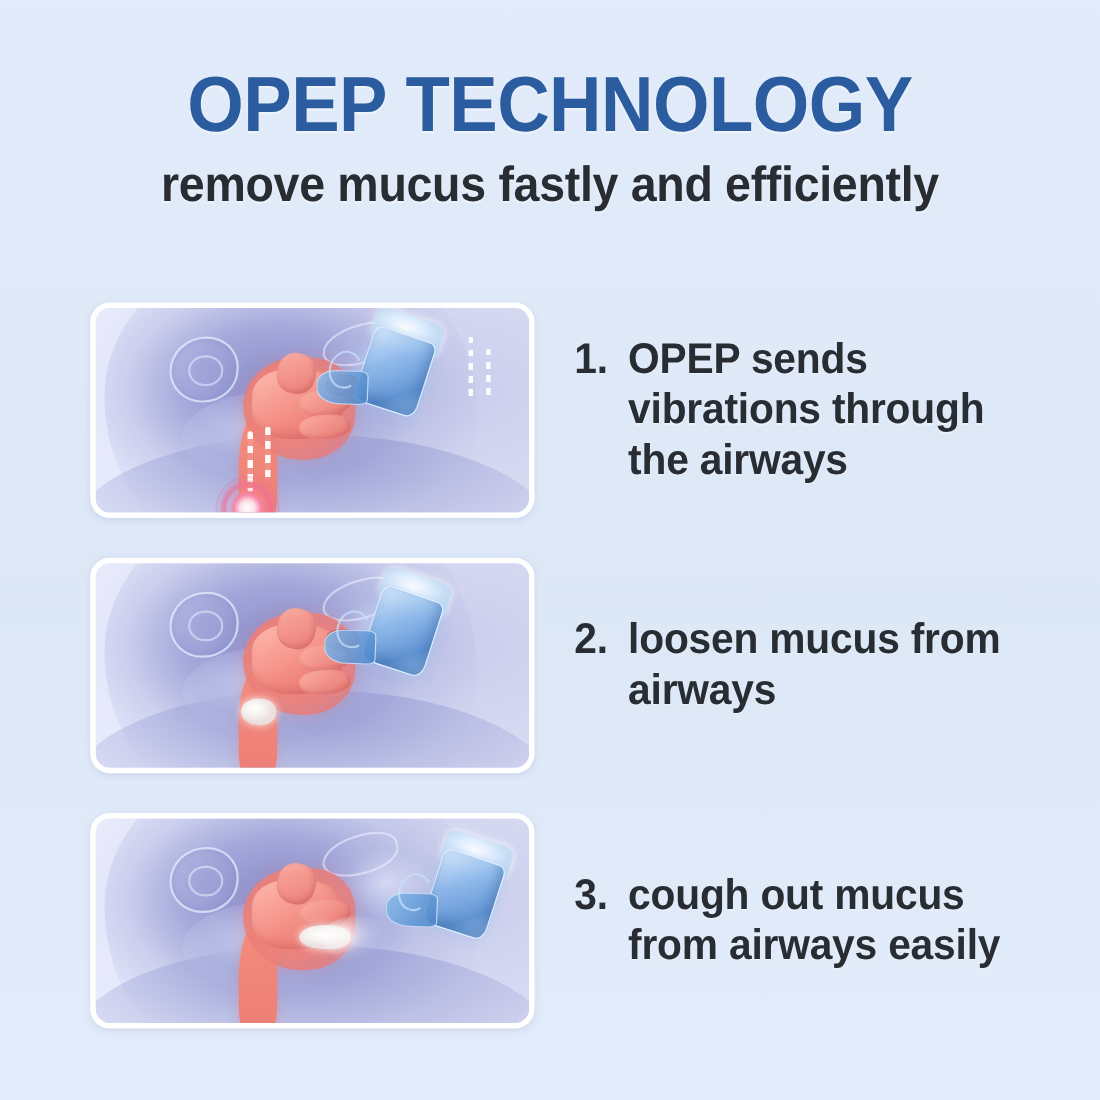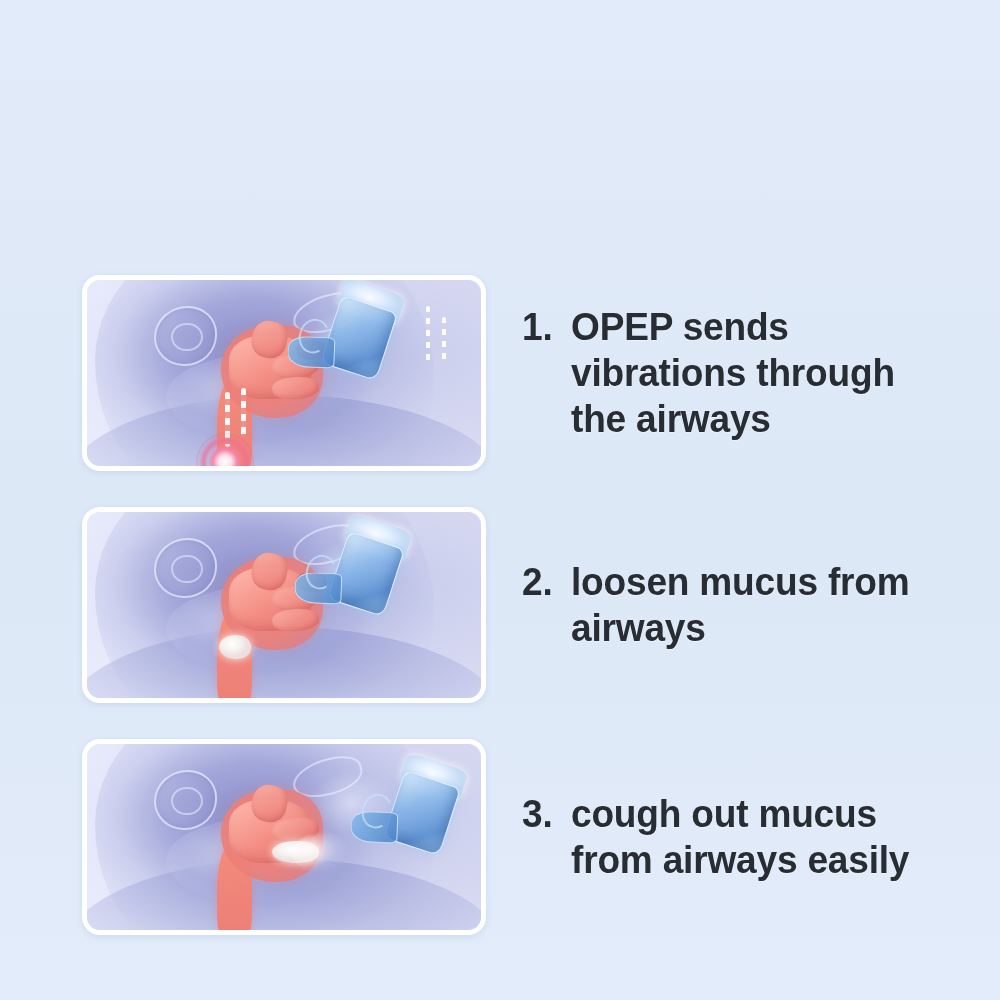--- a/index.html
+++ b/index.html
@@ -343,20 +343,24 @@
     transform: scaleX(0.95);
     transform-origin: left center;
     text-shadow: 0 1px 1px rgba(255,255,255,0.45);
   }
 </style>
 </head>
 <body>
 
 <div class="poster">
 
+  <div class="heading-block">
+    <h1 class="main-title">OPEP TECHNOLOGY</h1>
+    <h2 class="sub-title">remove mucus fastly and efficiently</h2>
+  </div>
 
   <div class="steps">
 
     <div class="step-row">
       <div class="panel">
         <div class="scene">
           <div class="body-shape"></div>
           <div class="shoulder"></div>
           <div class="jaw-highlight"></div>
           <div class="face-profile"></div>

